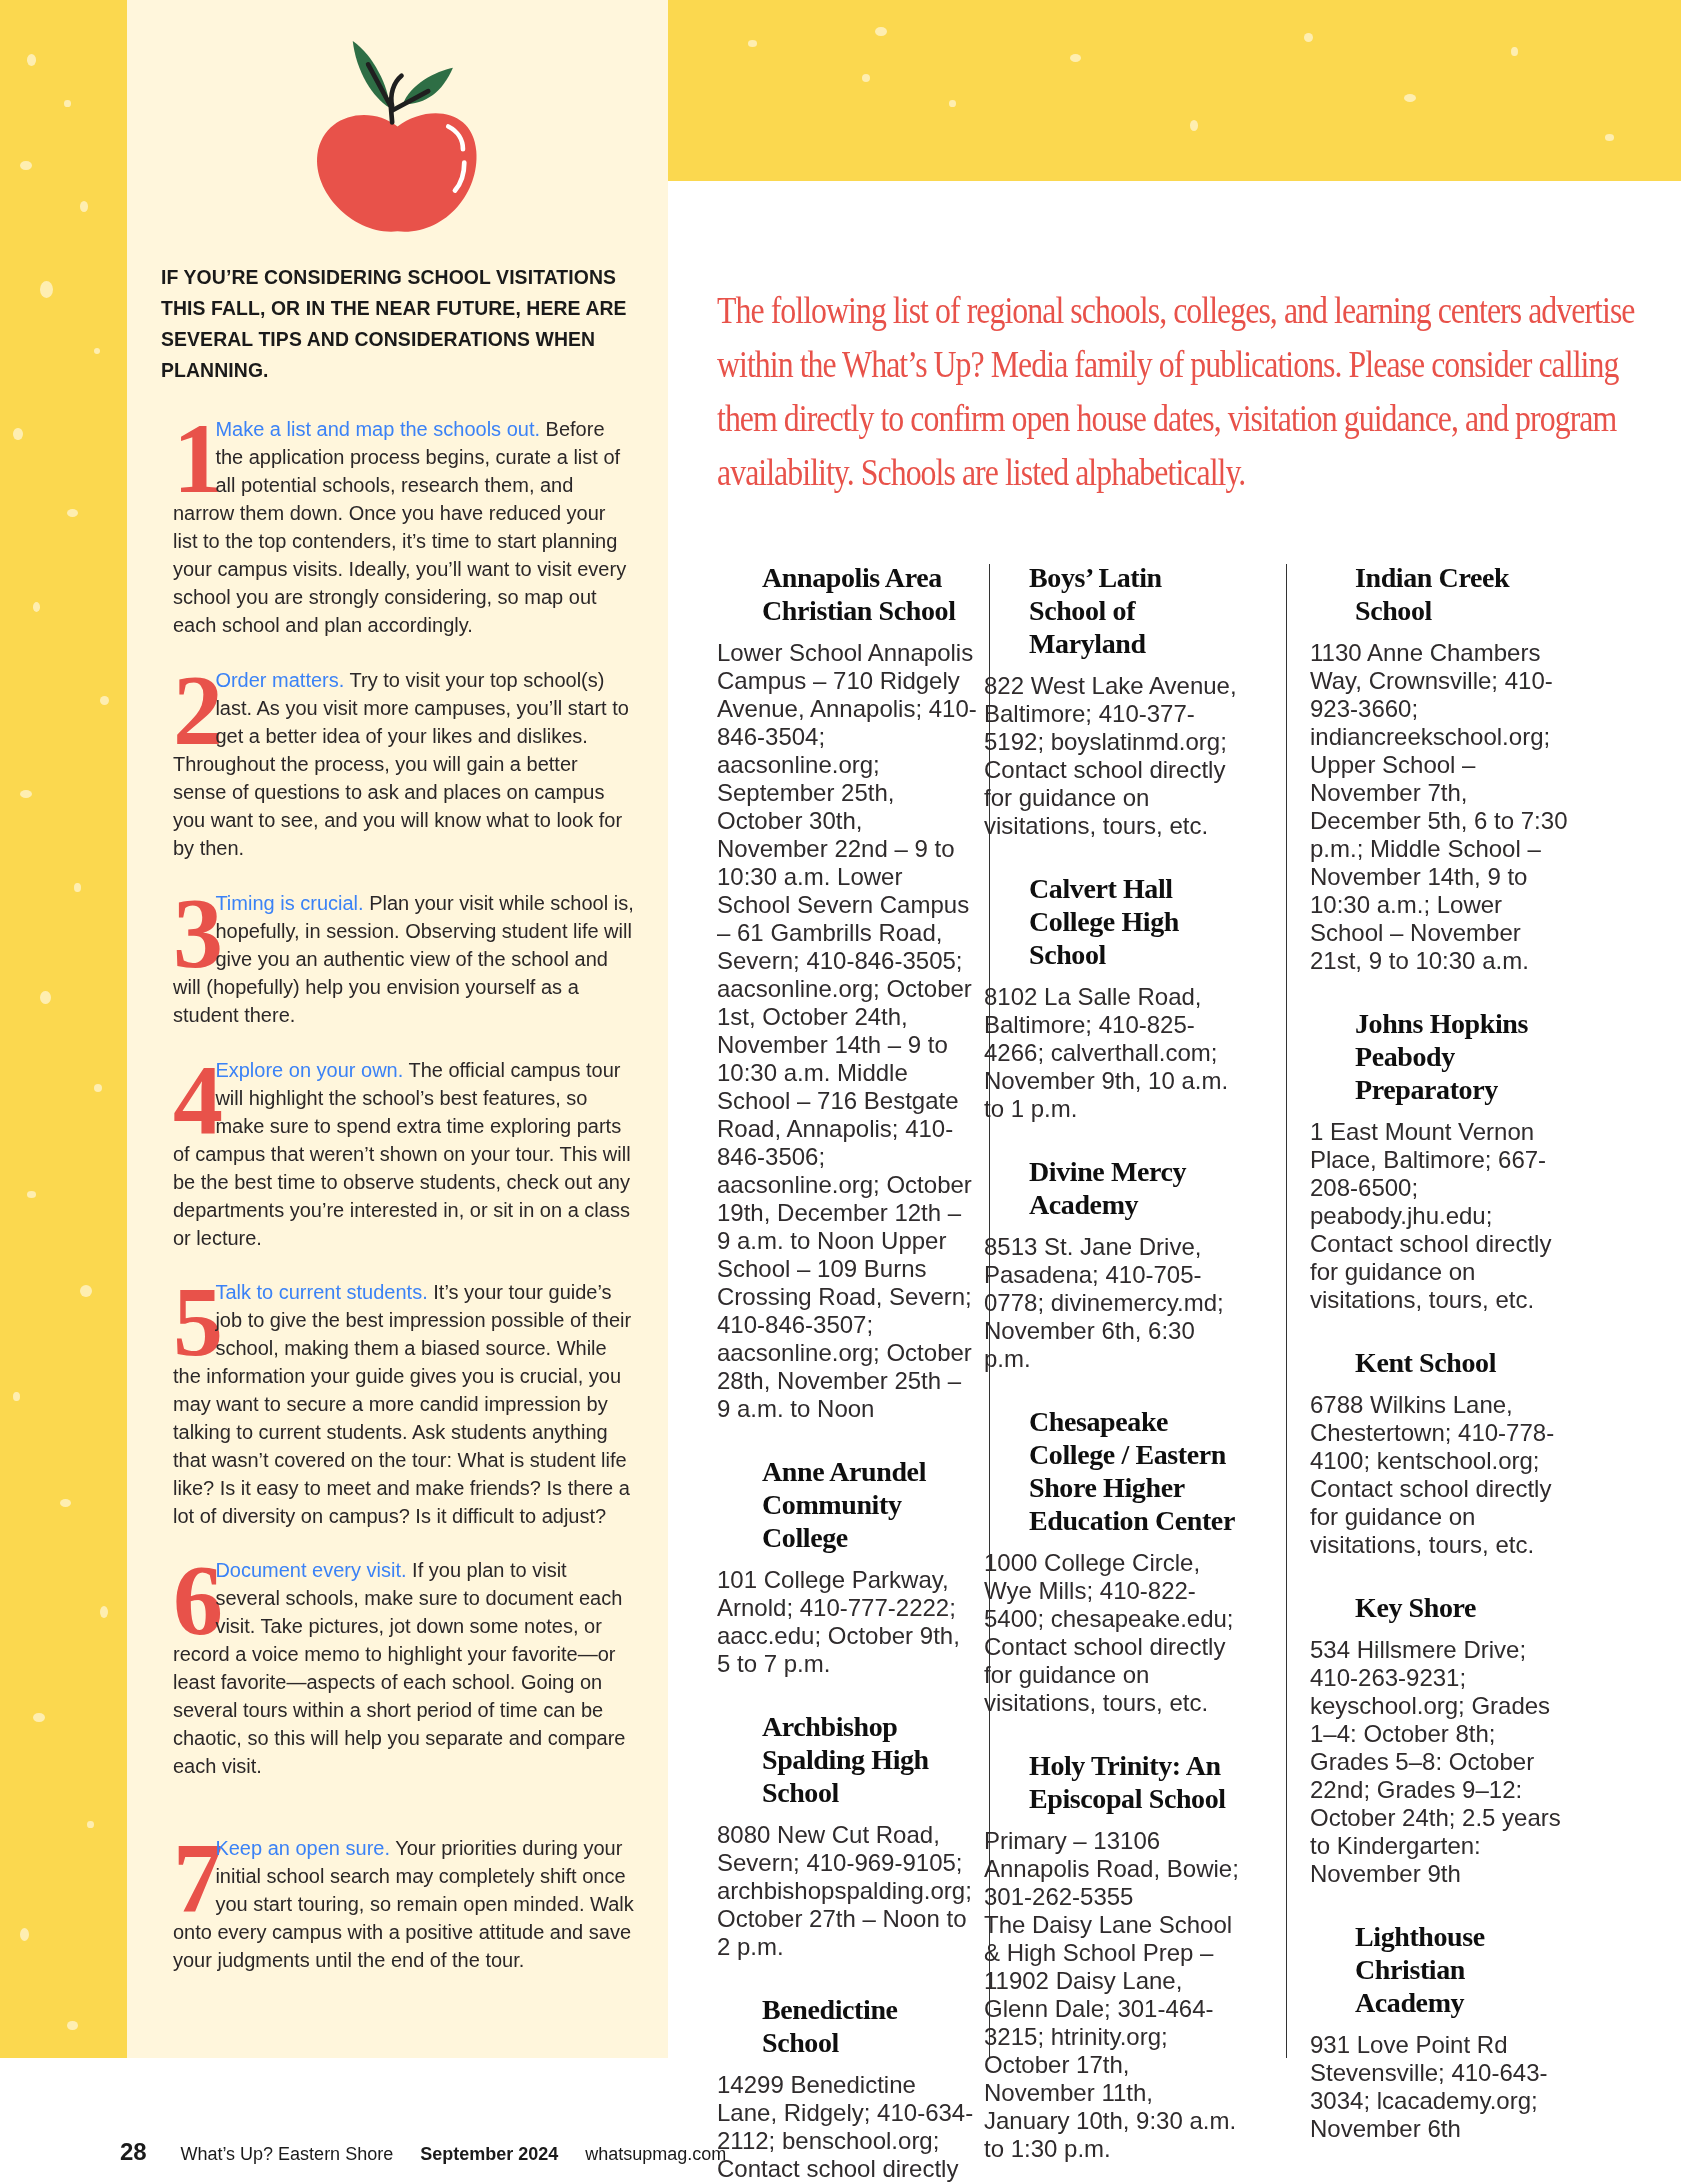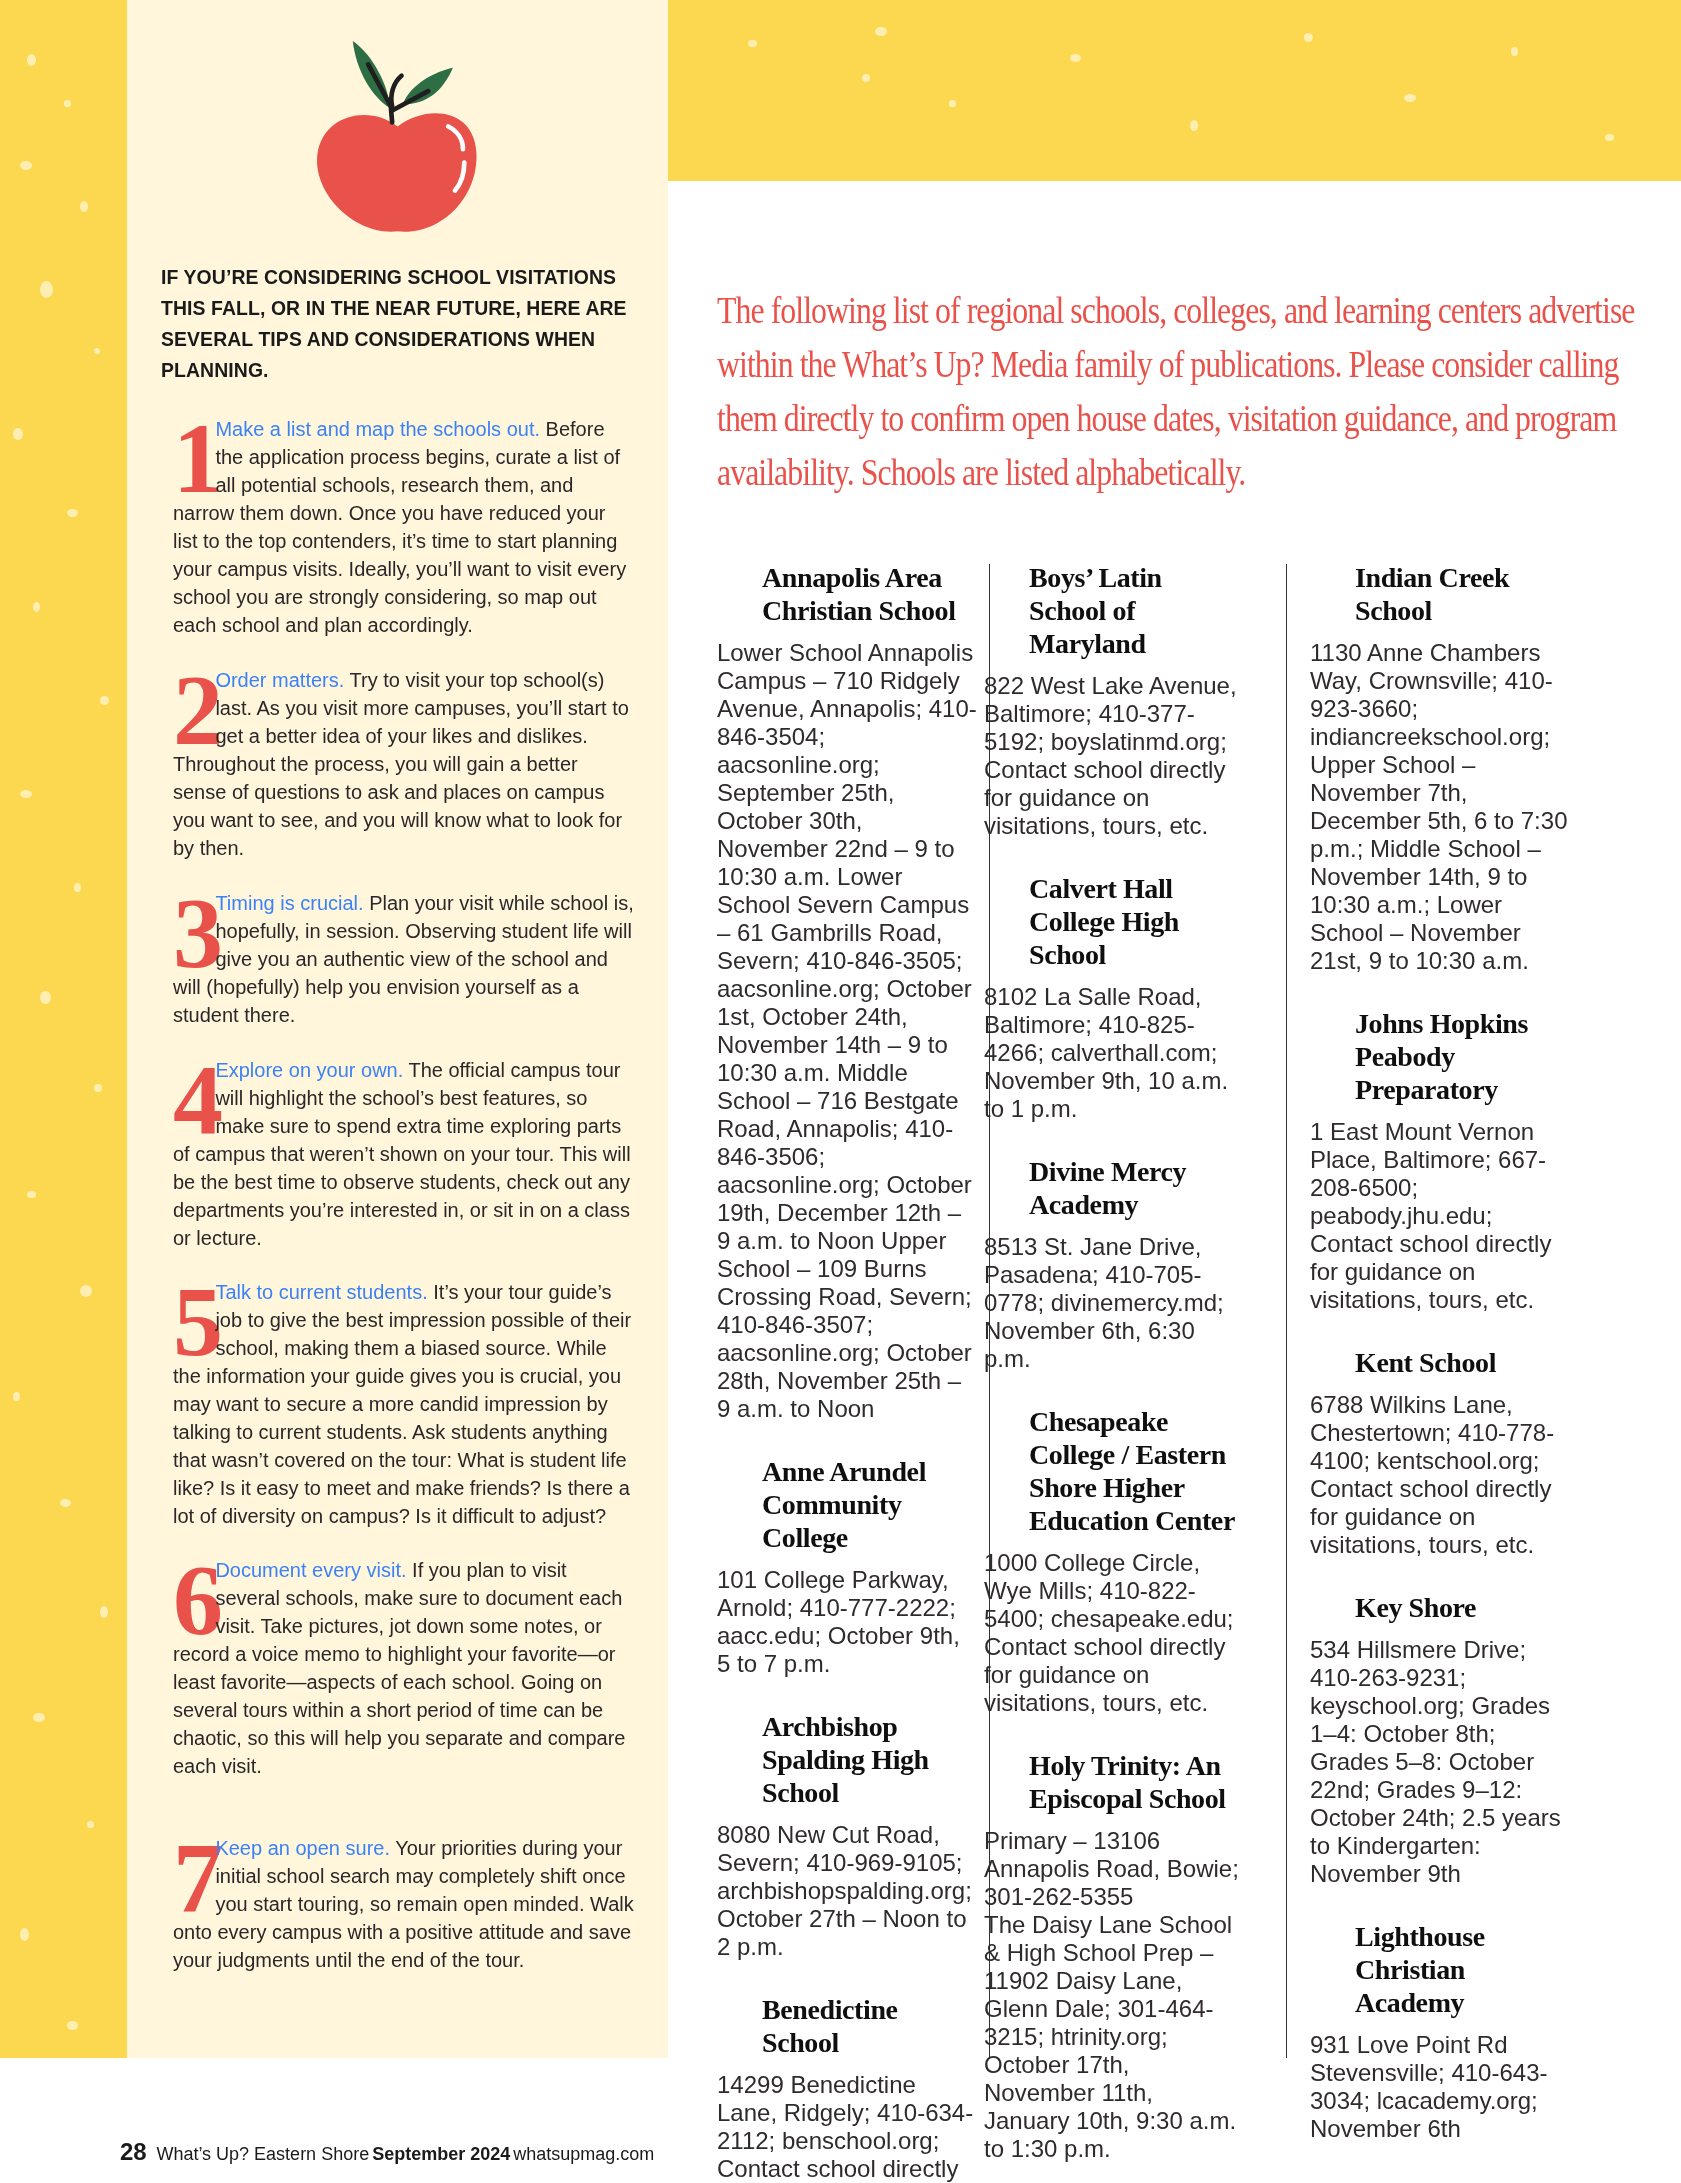--- a/index.html
+++ b/index.html
@@ -52,21 +52,21 @@
   .divider-1 { left: 989px; }
   .divider-2 { left: 1286px; }
 
   .school { margin-bottom: 32px; }
   .school-name {
     font-family: "Liberation Serif", "DejaVu Serif", serif; font-weight: 700;
     font-size: 28px; line-height: 33px; color: #0f0f0f; margin-bottom: 12px; letter-spacing: -0.4px; margin-left: 45px;
   }
   .school-info { font-size: 24px; line-height: 28px; color: #2f2b2c; white-space: pre-line; }
 
-  .footer { position: absolute; left: 120px; top: 2138px; font-size: 18px; color: #1a1a1a; display: flex; align-items: baseline; gap: 3px; }
+  .footer { position: absolute; left: 120px; top: 2138px; font-size: 18px; color: #1a1a1a; display: flex; align-items: baseline; gap: 27px; }
   .footer .page-num { font-weight: 700; font-size: 24px; margin-right: 6.7px; }
   .footer .issue { font-weight: 700; }
 </style>
 </head>
 <body>
 
 <div class="yellow-bar">
   <span class="speckle" style="left:27px;top:54px;width:9.4px;height:12px"></span>
   <span class="speckle" style="left:64px;top:100px;width:6.7px;height:6.7px"></span>
   <span class="speckle" style="left:20px;top:161px;width:12px;height:9.4px"></span>

